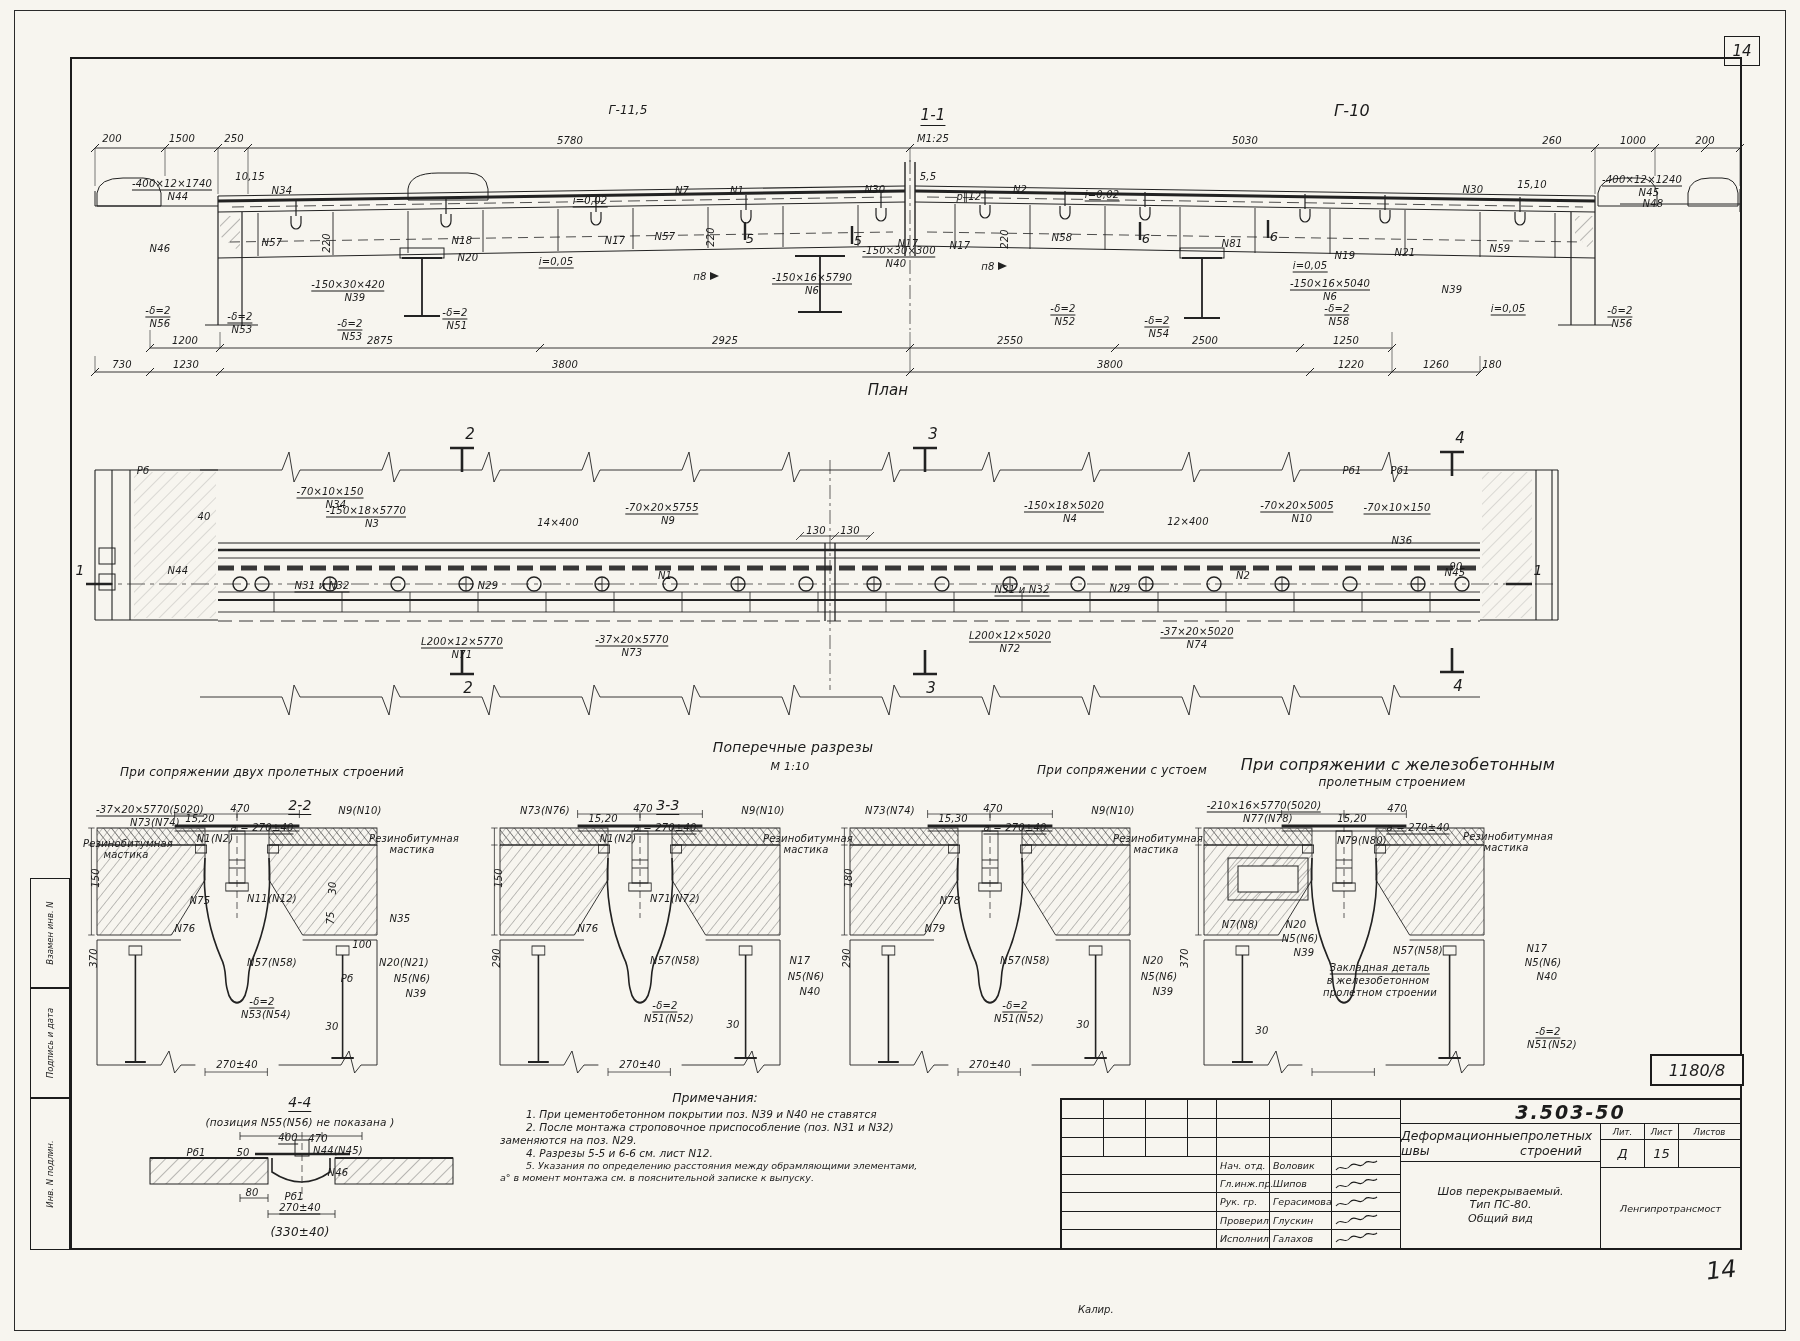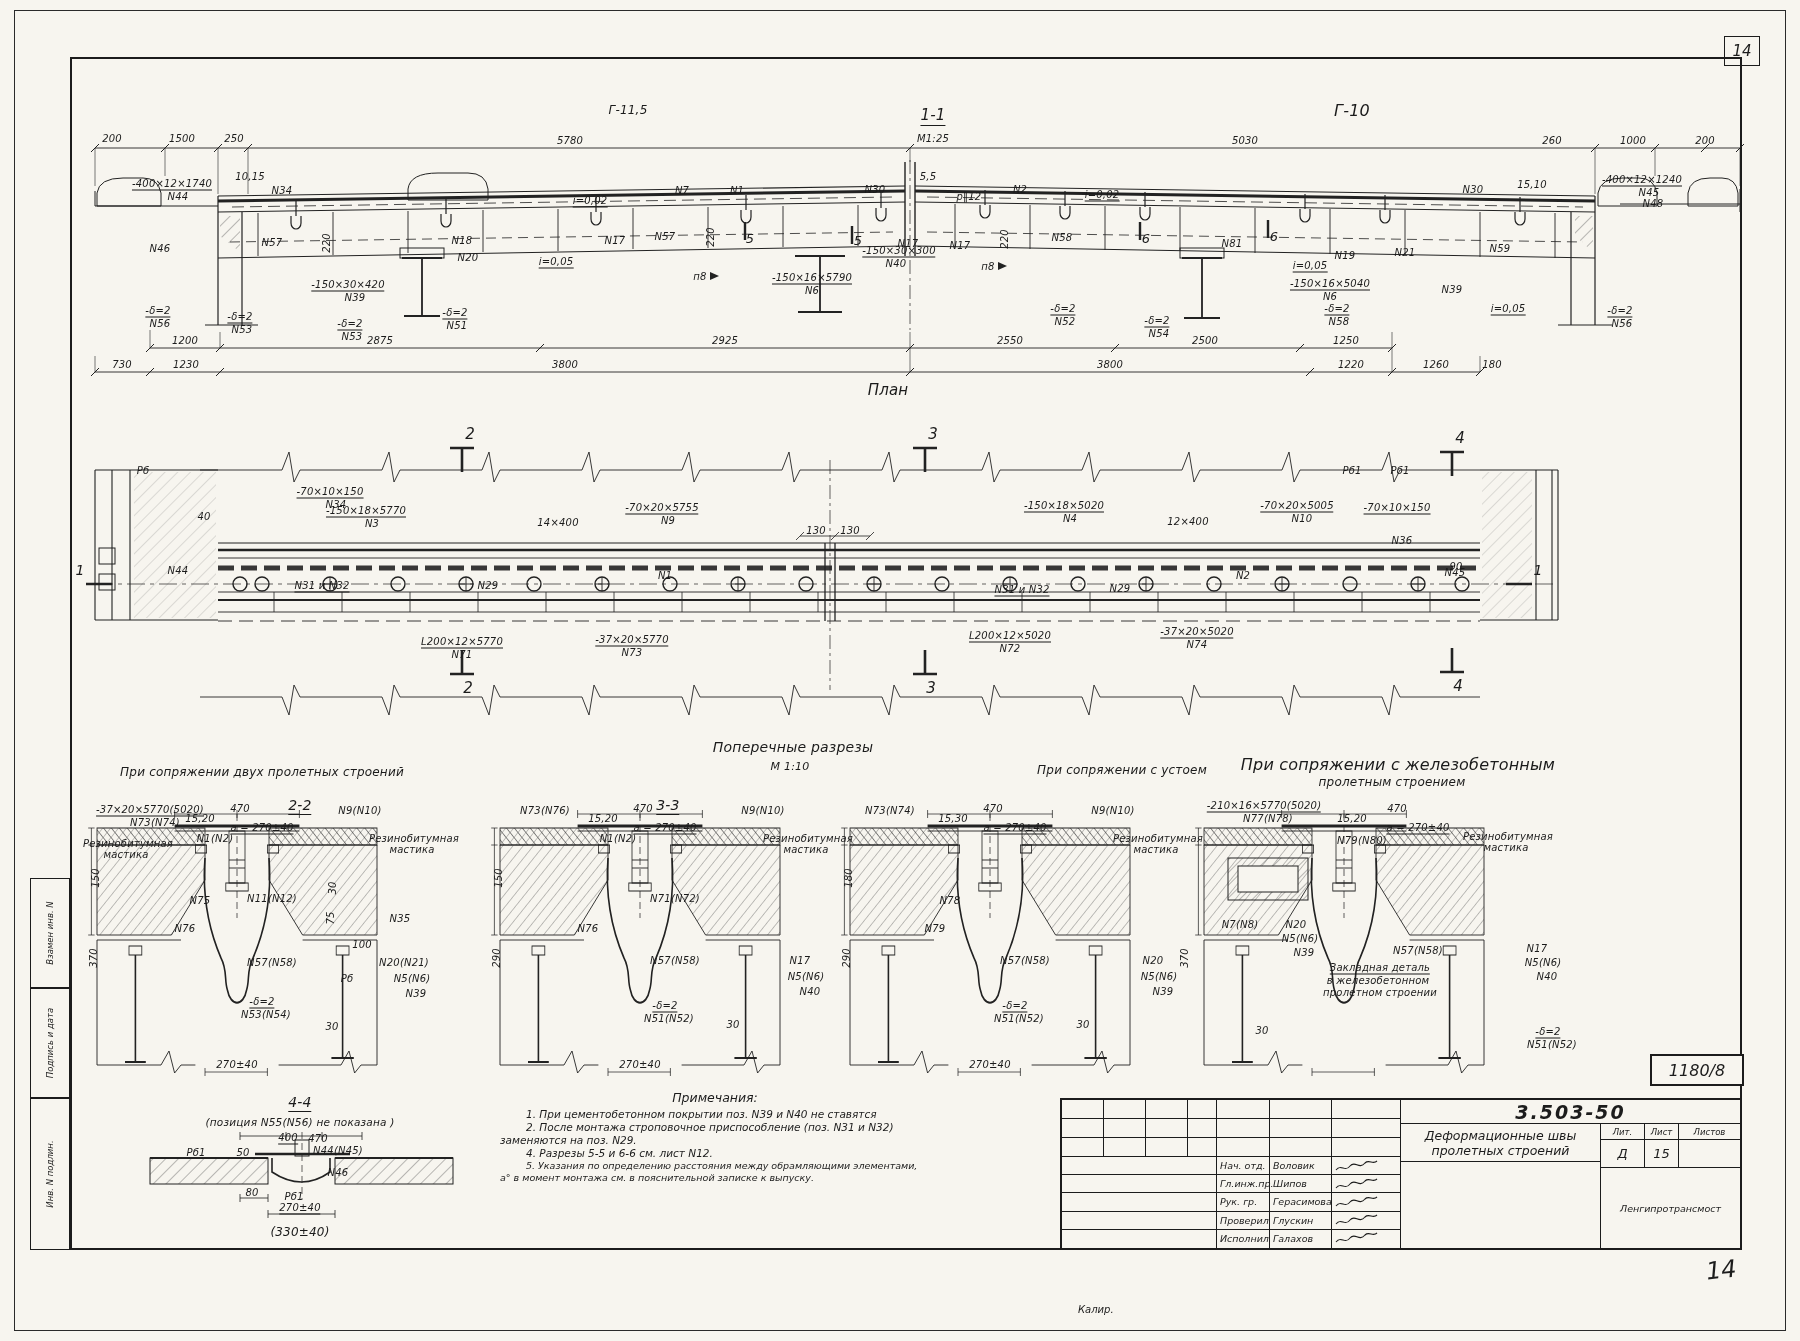--- a/index.html
+++ b/index.html
@@ -37,21 +37,21 @@
   .hrow{height:19px;}
   .srow{height:18.2px;}
   .srole,.sname{font:italic 9.5px "DejaVu Sans",sans-serif;display:flex;align-items:center;padding-left:3px;}
   .tb-right{width:339px;height:100%;display:flex;flex-direction:column;}
   .tb-code{height:24px;border-bottom:1.5px solid #1c1c1c;display:flex;align-items:center;justify-content:center;
            font:italic bold 19px "DejaVu Sans",sans-serif;letter-spacing:2px;}
   .tb-desc{height:34px;border-bottom:1.5px solid #1c1c1c;padding:1px 3px;}
   .tb-desc div{font:italic 7.6px "DejaVu Sans",sans-serif;line-height:10.4px;white-space:nowrap;overflow:hidden;}
   .tb-bottom{flex:1;display:flex;}
   .tb-titles{width:200px;border-right:1.5px solid #1c1c1c;display:flex;flex-direction:column;}
-  .tb-t1{height:38px;border-bottom:1px solid #1c1c1c;display:flex;flex-direction:column;align-items:center;justify-content:center;}
+  .tb-t1{height:38px;border-bottom:1px solid #1c1c1c;display:flex;flex-direction:row;align-items:center;justify-content:center;}
   .tb-t1 div{font:italic 12.5px "DejaVu Sans",sans-serif;line-height:15px;}
   .tb-t2{flex:1;display:flex;flex-direction:column;align-items:center;justify-content:center;}
   .tb-t2 div{font:italic 11px "DejaVu Sans",sans-serif;line-height:13.5px;}
   .tb-lit{width:139px;display:flex;flex-direction:column;}
   .tb-lit-h{height:16px;display:flex;border-bottom:1px solid #1c1c1c;}
   .tb-lit-h .c,.tb-lit-v .c{display:flex;align-items:center;justify-content:center;}
   .tb-lit-h .c{font:italic 8.5px "DejaVu Sans",sans-serif;}
   .tb-lit-v{height:28px;display:flex;border-bottom:1px solid #1c1c1c;}
   .tb-lit-v .c{font:italic 13px "DejaVu Sans",sans-serif;}
   .tb-org{flex:1;display:flex;align-items:center;justify-content:center;font:italic 9.5px "DejaVu Sans",sans-serif;}
@@ -598,20 +598,25 @@
         </div>
     </div>
     <div class="tb-right">
       <div class="tb-code">3.503-50</div>
       <div class="tb-bottom">
         <div class="tb-titles">
           <div class="tb-t1">
             <div>Деформационные швы</div>
             <div>пролетных строений</div>
           </div>
+          <div class="tb-t2">
+            <div>Шов перекрываемый.</div>
+            <div>Тип ПС-80.</div>
+            <div>Общий вид</div>
+          </div>
         </div>
         <div class="tb-lit">
           <div class="tb-lit-h">
             <div class="c" style="width:44px">Лит.</div>
             <div class="c" style="width:34px">Лист</div>
             <div class="c" style="flex:1">Листов</div>
           </div>
           <div class="tb-lit-v">
             <div class="c" style="width:44px">Д</div>
             <div class="c" style="width:34px">15</div>

